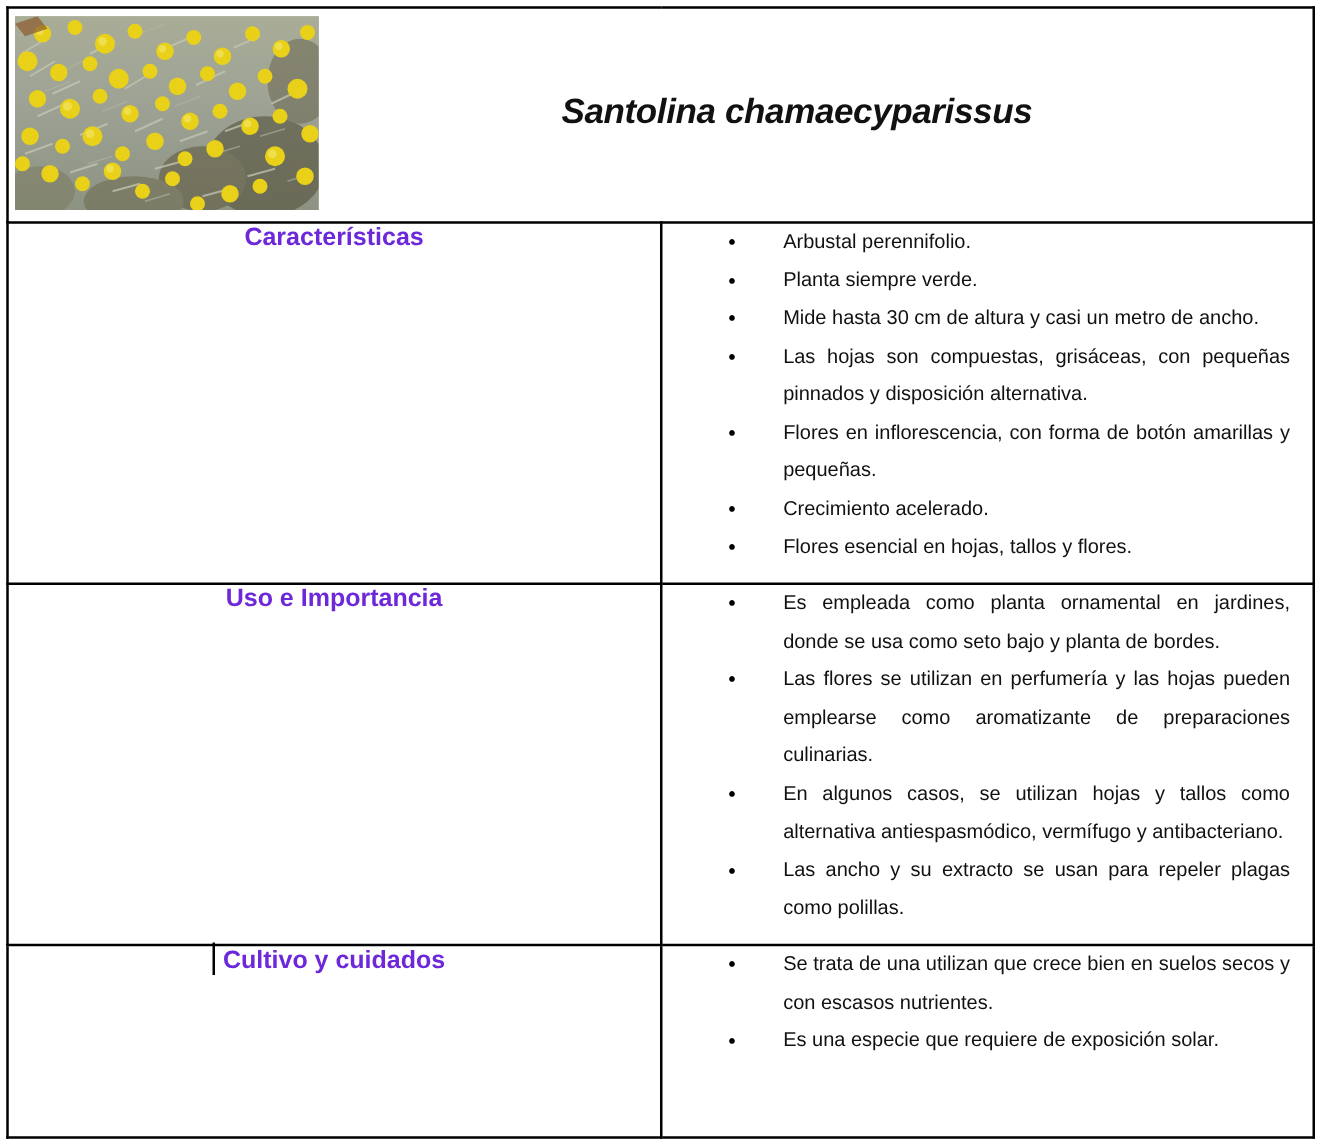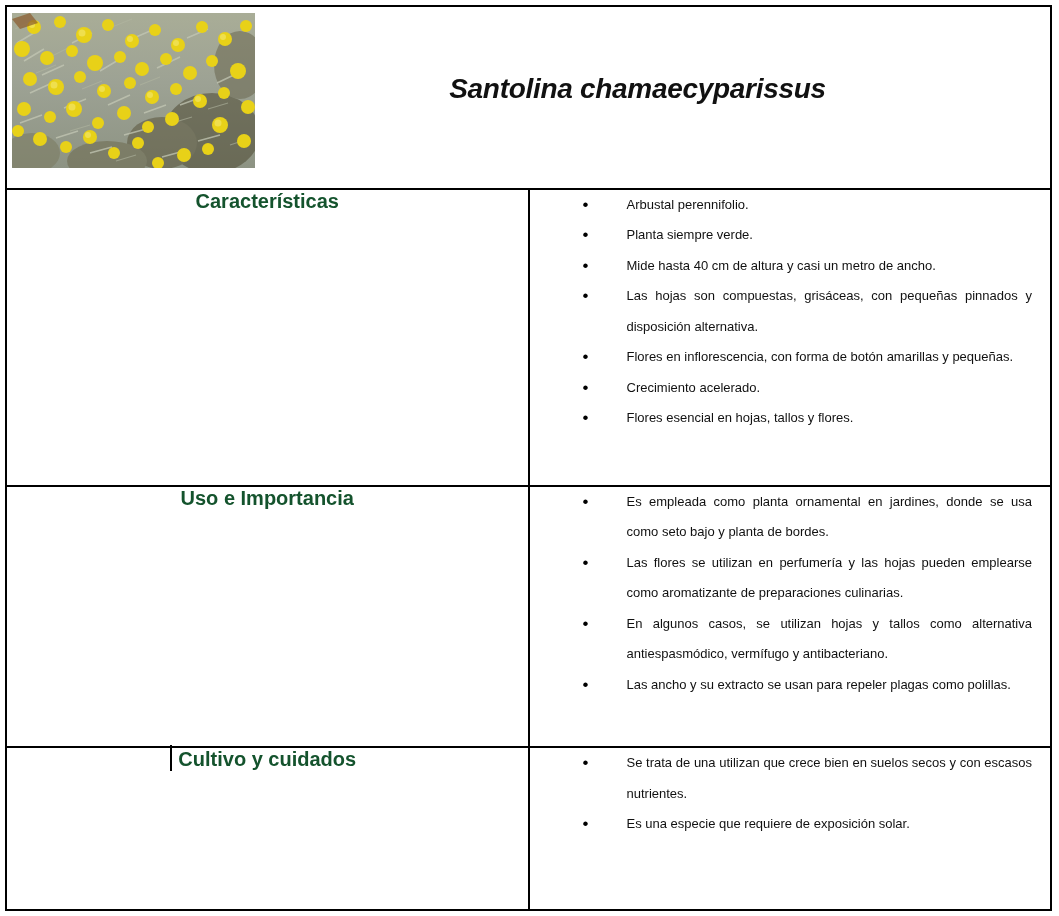--- a/index.html
+++ b/index.html
@@ -79,21 +79,21 @@
     font-family: "Liberation Sans", sans-serif;
   }
 
   
   .label-cell {
     width: 349px;
     text-align: center;
     vertical-align: middle;
     font-weight: bold;
     font-size: 20px;
-    color: #14532d;
+    color: #6d28d9;
     padding: 4px 8px;
   }
   .label-cell.cursor-label .label-text {
     position: relative;
     display: inline-block;
   }
   .label-cell.cursor-label .label-text::before {
     content: "";
     position: absolute;
     left: -8px;
@@ -110,21 +110,21 @@
 
   ul.bullets {
     list-style: none;
     margin: 0;
     padding: 0;
   }
   ul.bullets li {
     position: relative;
     margin: 0 0 0 0;
     padding: 0 18px 0 97px;
-    font-size: 13px;
+    font-size: 16px;
     line-height: 30.5px;
     text-align: justify;
     text-justify: inter-word;
     color: #111;
     font-family: "Liberation Sans", sans-serif;
   }
   ul.bullets li::before {
     content: "\2022";
     position: absolute;
     left: 53px;
@@ -259,21 +259,21 @@
     </tr>
 
     <tr class="row-caracteristicas">
       <td class="label-cell">
         <span class="label-text">Características</span>
       </td>
       <td class="content-cell">
         <ul class="bullets">
           <li class="nojust">Arbustal perennifolio.</li>
           <li class="nojust">Planta siempre verde.</li>
-          <li class="nojust">Mide hasta 40 cm de altura y casi un metro de ancho.</li>
+          <li class="nojust">Mide hasta 30 cm de altura y casi un metro de ancho.</li>
           <li>Las hojas son compuestas, grisáceas, con pequeñas pinnados y disposición alternativa.</li>
           <li>Flores en inflorescencia, con forma de botón amarillas y pequeñas.</li>
           <li class="nojust">Crecimiento acelerado.</li>
           <li class="nojust">Flores esencial en hojas, tallos y flores.</li>
         </ul>
       </td>
     </tr>
 
     <tr class="row-uso">
       <td class="label-cell">

